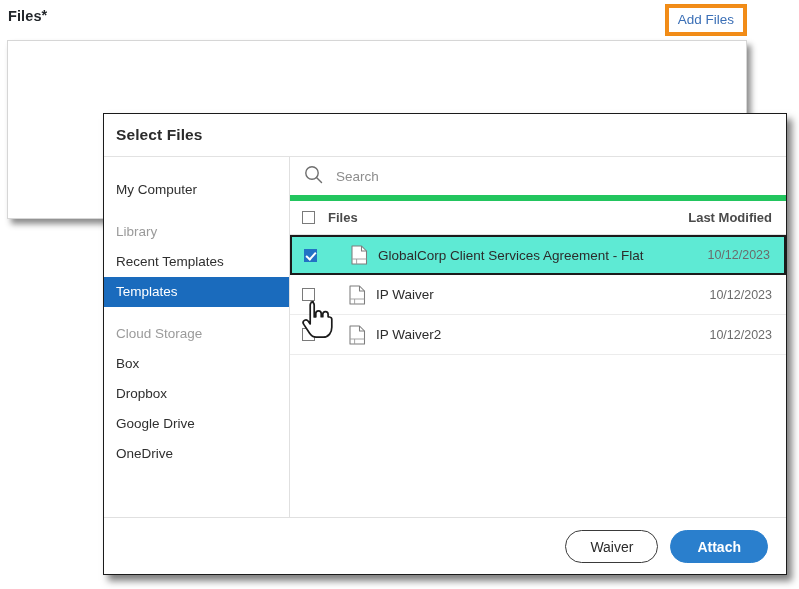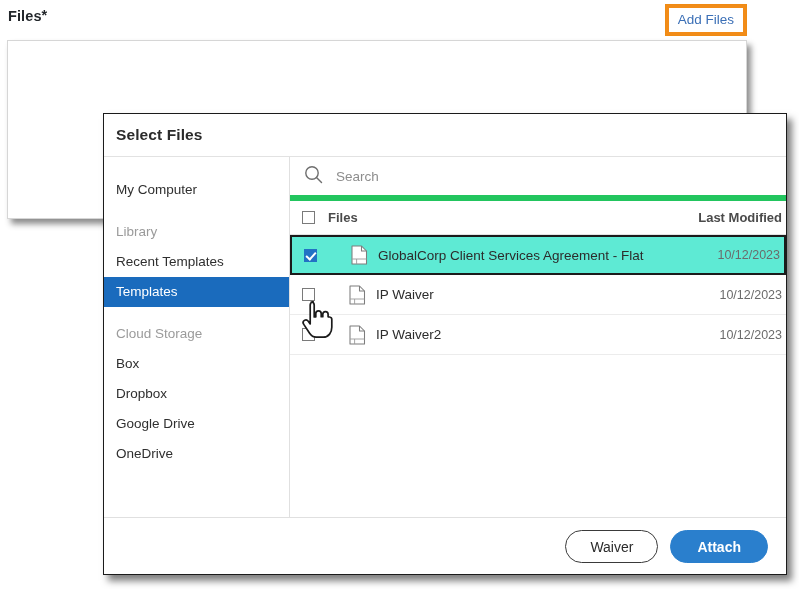--- a/index.html
+++ b/index.html
@@ -165,21 +165,21 @@
     display: flex;
     align-items: center;
     border-bottom: 1px solid #e4e4e4;
     box-sizing: border-box;
     font-size: 13px;
     font-weight: bold;
     color: #4a4a4a;
   }
   .col-check { width: 36px; flex: 0 0 36px; display: flex; justify-content: center; align-items: center; }
   .col-name { flex: 1 1 auto; padding-left: 2px; min-width: 0; }
-  .col-mod  { width: 120px; flex: 0 0 120px; text-align: right; padding-right: 4px; box-sizing: border-box; }
+  .col-mod  { width: 120px; flex: 0 0 120px; text-align: right; padding-right: 14px; box-sizing: border-box; }
 
   .table-body { flex: 1 1 auto; min-height: 0; position: relative; }
 
   .row {
     height: 40px;
     display: flex;
     align-items: center;
     border-bottom: 1px solid #ececec;
     box-sizing: border-box;
     font-size: 13.5px;

